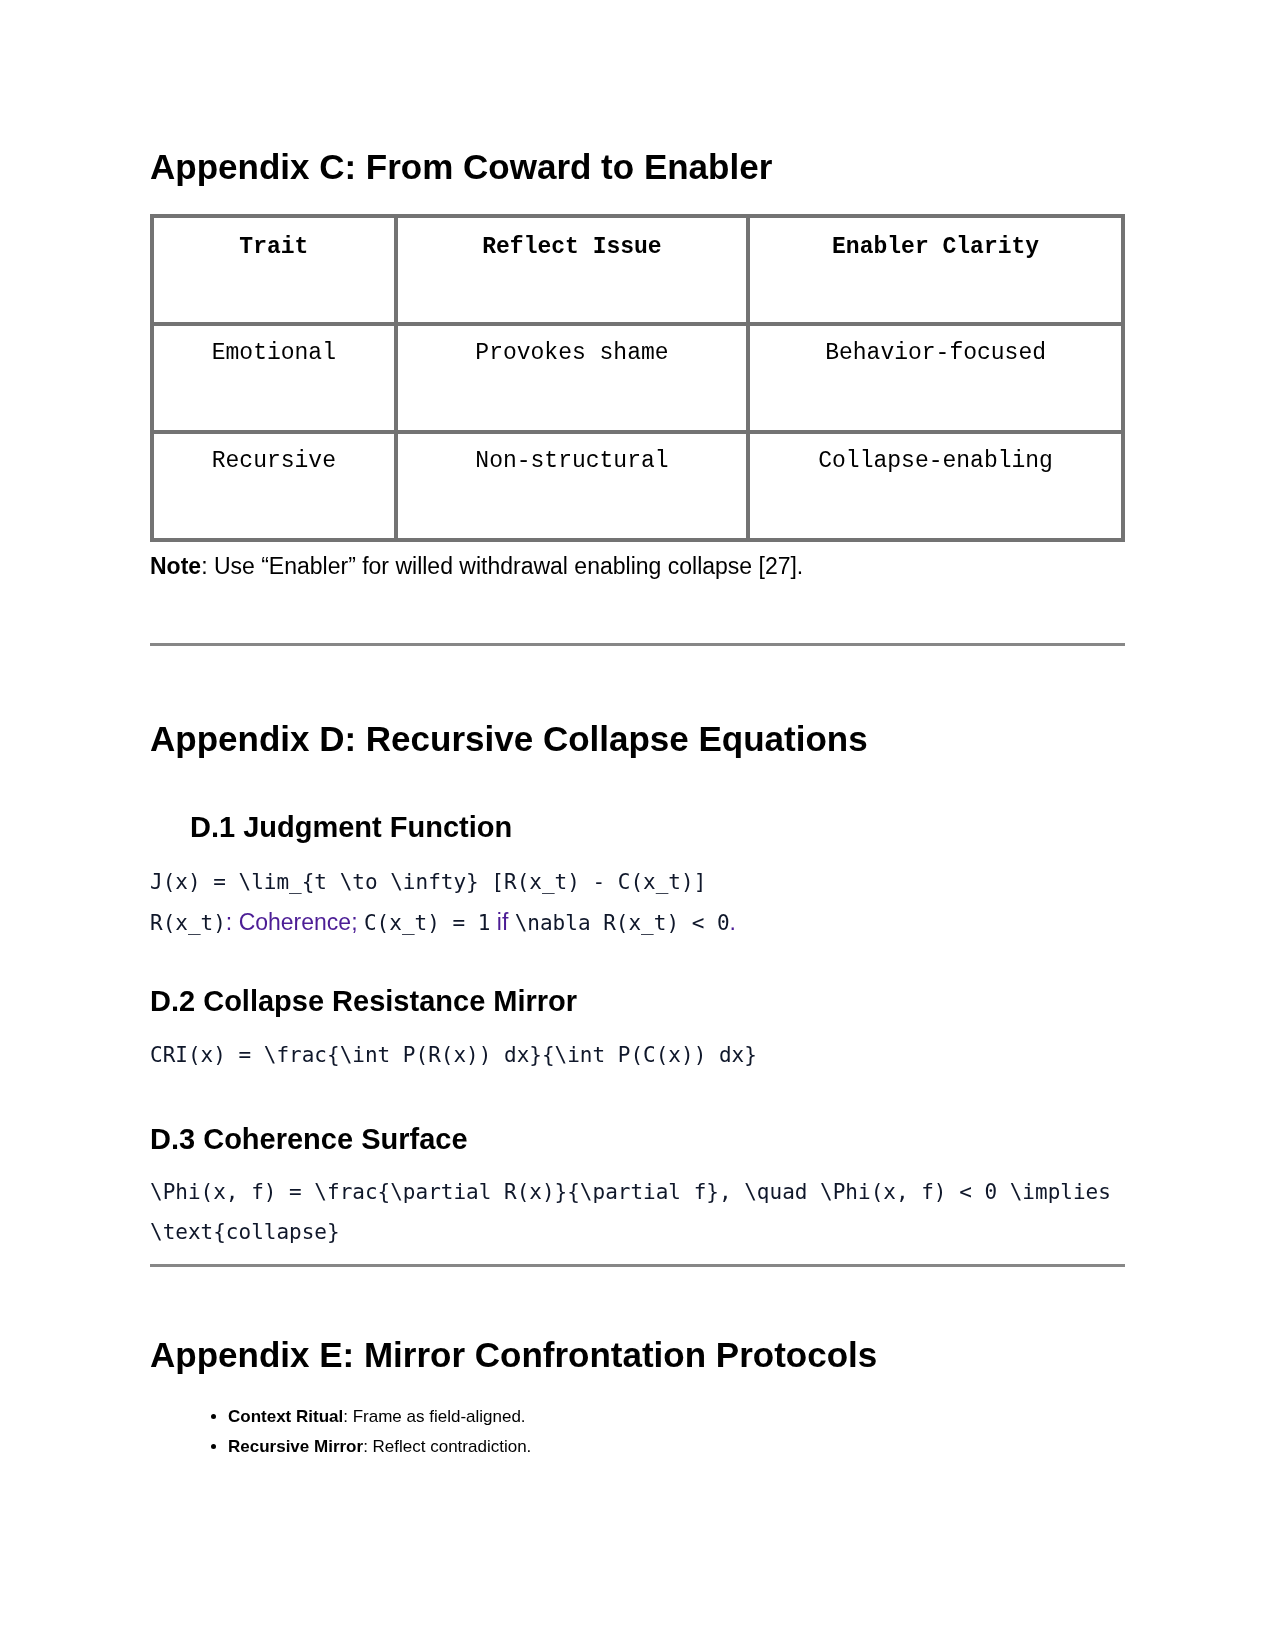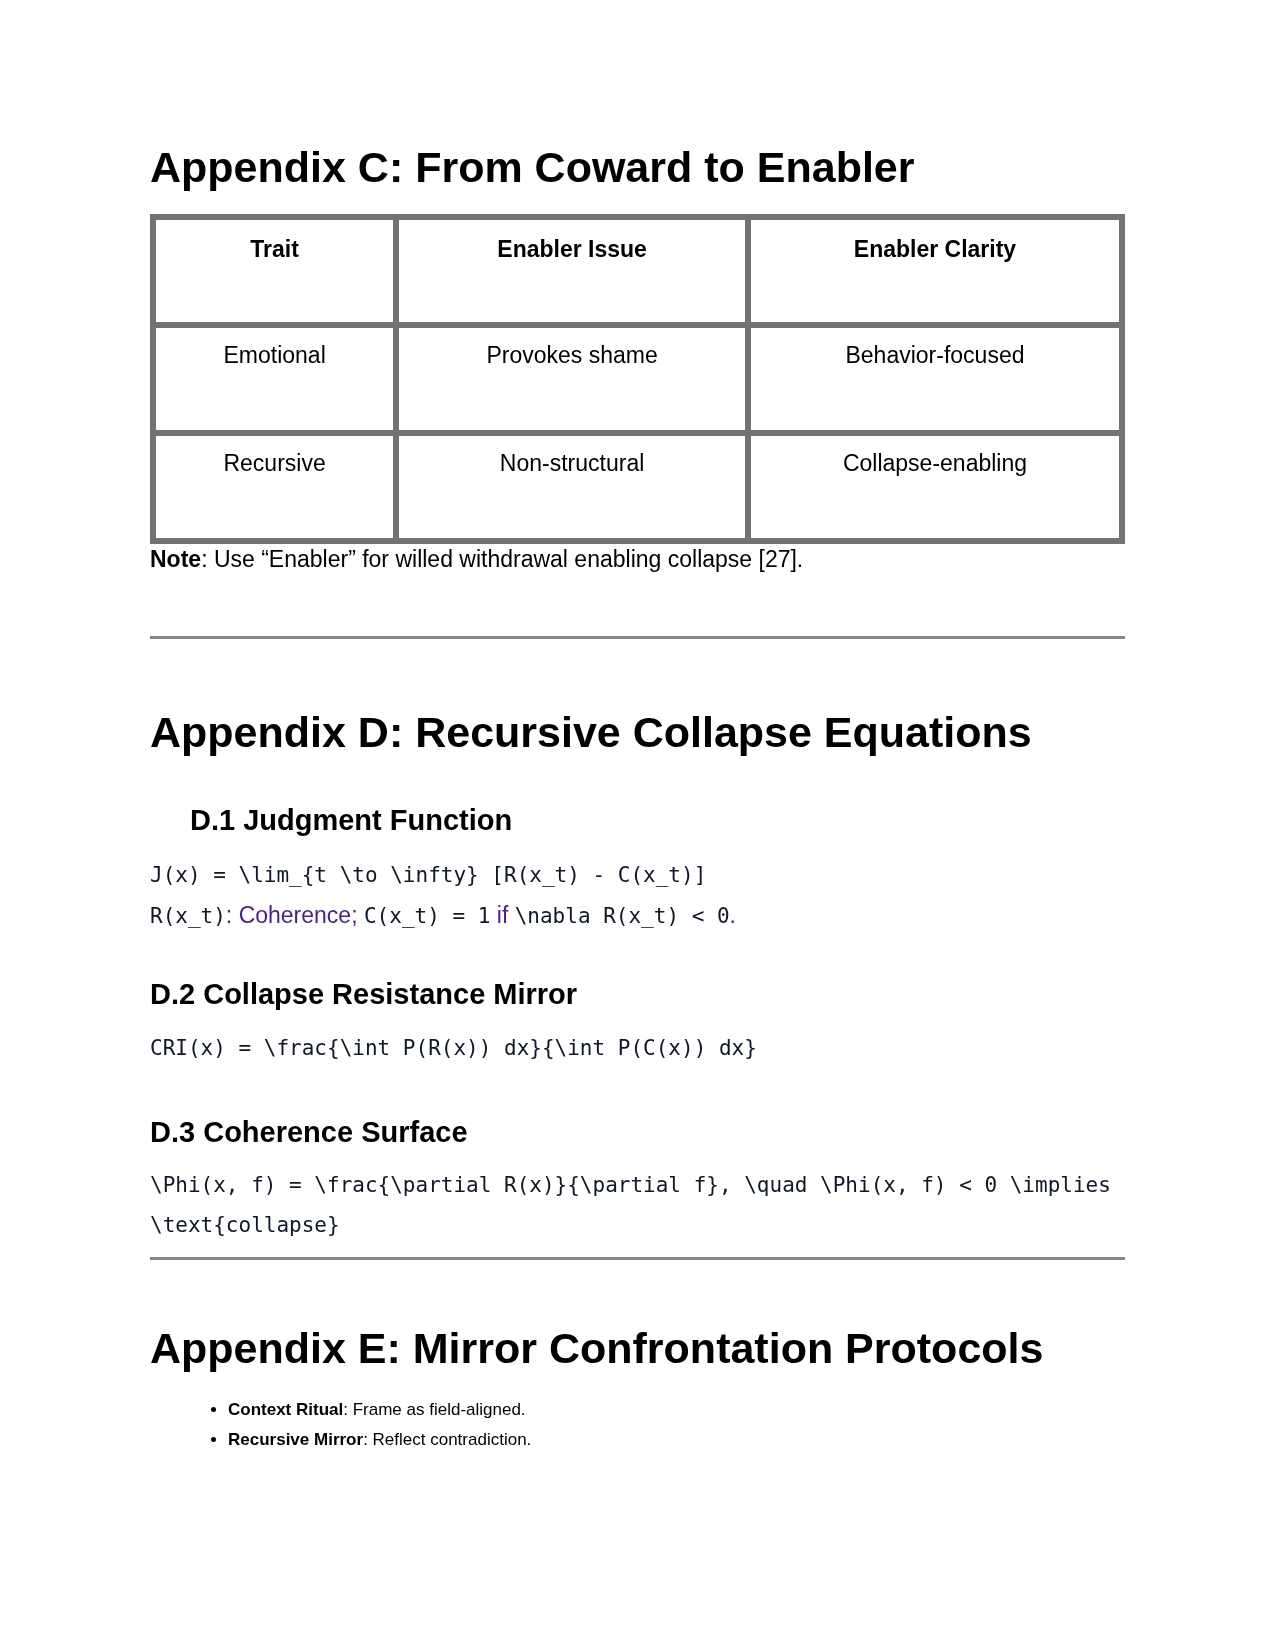--- a/index.html
+++ b/index.html
@@ -8,51 +8,53 @@
     position: relative;
     width: 1275px;
     height: 1650px;
     background: #ffffff;
     padding: 146px 150px 40px 150px;
     font-family: "Liberation Sans", sans-serif;
     color: #000000;
     overflow: hidden;
   }
   h1 {
-    font-size: 43px;
+    font-size: 35px;
     line-height: 42px;
     font-weight: 700;
     color: #000000;
   }
   .h1-d { margin-top: 72px; }
   .h1-e { margin-top: 67px; }
   table.traits {
     width: 100%;
     border-collapse: collapse;
     table-layout: fixed;
     margin-top: 26px;
   }
   table.traits th, table.traits td {
-    border: 6px solid #737373;
+    border: 4px solid #737373;
     height: 108px;
     vertical-align: top;
     font-size: 23px;
     line-height: 27px;
+    font-family: Liberation Mono, monospace;
   }
   table.traits th {
     padding: 16px 11px 0 11px;
     text-align: center;
     font-weight: 700;
   }
   table.traits td {
     padding: 14px 11px 0 11px;
     text-align: center;
     font-weight: 400;
   }
   .note {
+    margin-top: 9px;
     font-size: 23px;
     line-height: 30px;
   }
   .note strong { font-weight: 700; }
   .divider {
     height: 3px;
     background: #878787;
   }
   .divider-1 { margin-top: 62px; }
   .divider-2 { margin-top: 12px; }
@@ -101,21 +103,21 @@
 
   <table class="traits">
     <colgroup>
       <col style="width:25.1%">
       <col style="width:36.3%">
       <col style="width:38.6%">
     </colgroup>
     <thead>
       <tr>
         <th>Trait</th>
-        <th>Enabler Issue</th>
+        <th>Reflect Issue</th>
         <th>Enabler Clarity</th>
       </tr>
     </thead>
     <tbody>
       <tr>
         <td>Emotional</td>
         <td>Provokes shame</td>
         <td>Behavior-focused</td>
       </tr>
       <tr>

